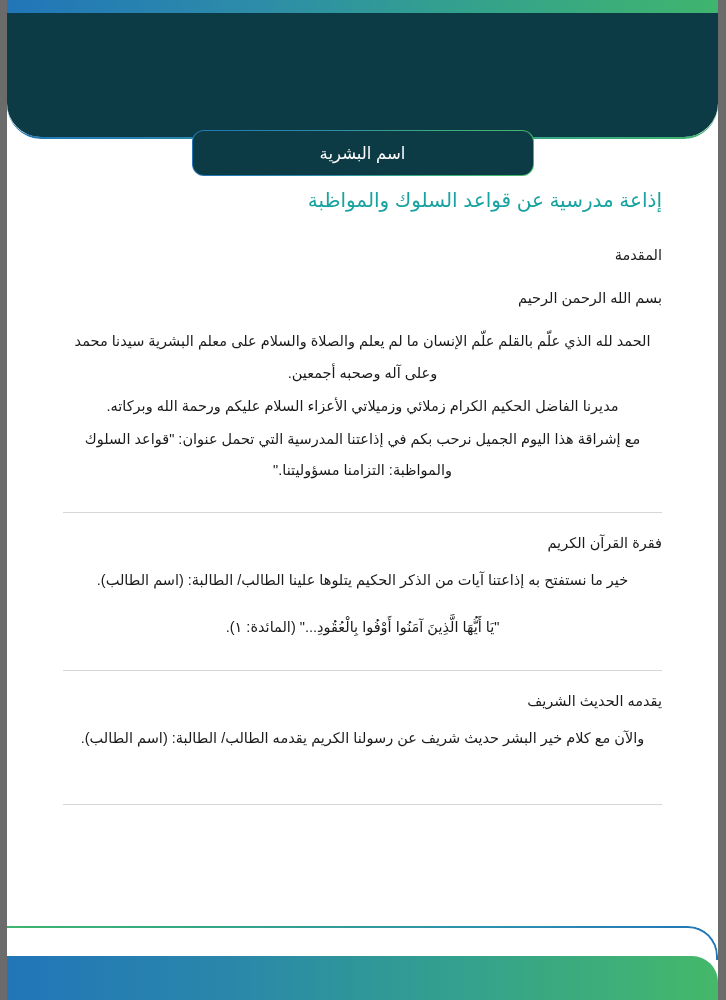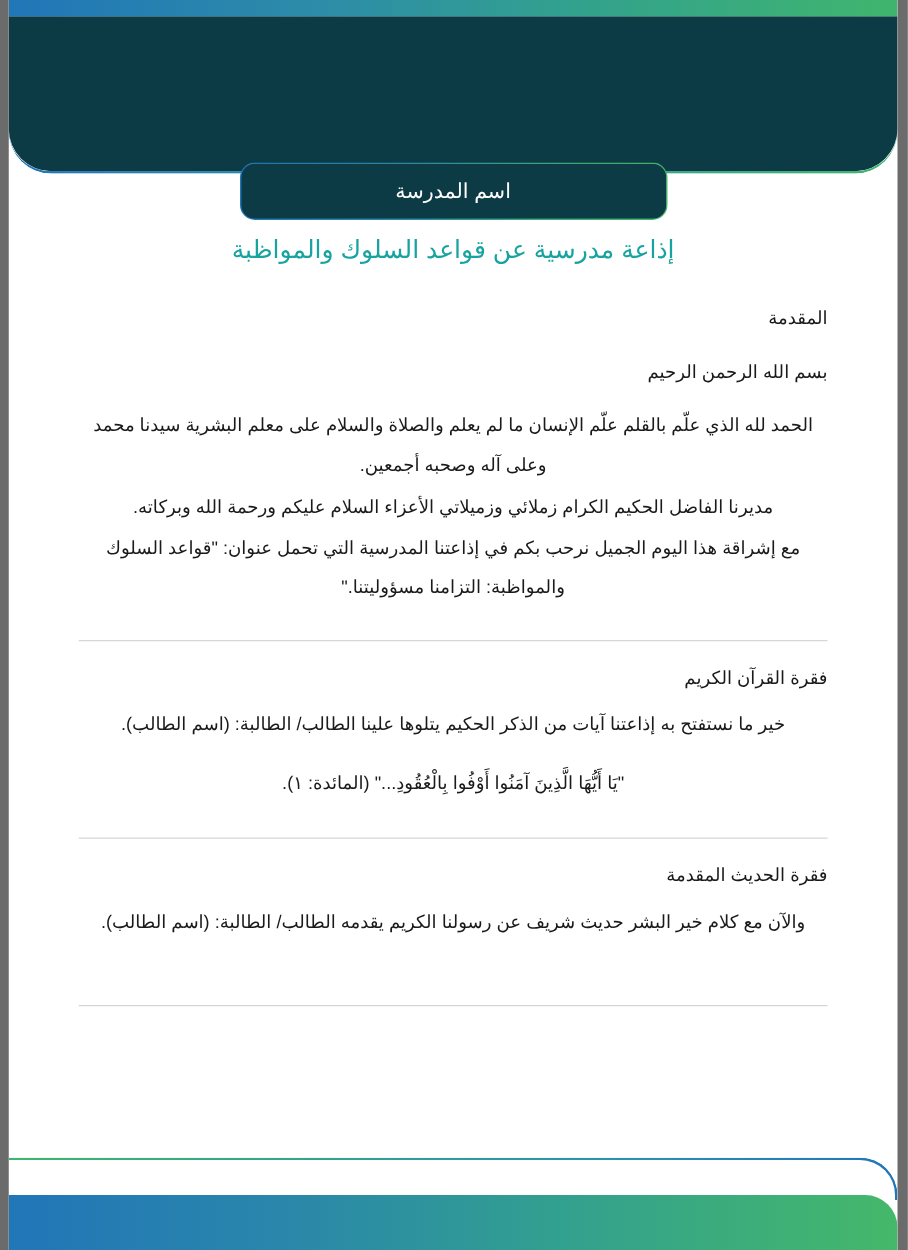--- a/index.html
+++ b/index.html
@@ -148,21 +148,21 @@
   .doc-body {
     position: absolute;
     top: 186px;
     left: 0; right: 0;
     bottom: 0;
     padding: 0 56px;
     z-index: 3;
   }
 
   .doc-title {
-    text-align: center;
+    text-align: right;
     color: #17a3a0;
     font-size: 20px;
     font-weight: 400;
     margin-bottom: 26px;
     line-height: 1.4;
   }
 
   .center-line {
     color: #1a1a1a;
     font-size: 14.5px;
@@ -303,21 +303,21 @@
           <div class="logo-words">
             <div class="logo-ar">وزارة التـعـــليم</div>
             <div class="logo-en">Ministry of Education</div>
           </div>
         </div>
       </div>
 
     </div>
 
     <div class="school-pill">
-      <span>اسم المدرسة</span>
+      <span>اسم البشرية</span>
     </div>
 
     <div class="doc-body">
 
       <h1 class="doc-title">إذاعة مدرسية عن قواعد السلوك والمواظبة</h1>
 
       <div class="center-line">المقدمة</div>
 
       <div class="center-line">بسم الله الرحمن الرحيم</div>
 
@@ -327,21 +327,21 @@
 
       <hr class="divider">
 
       <div class="section-head">فقرة القرآن الكريم</div>
       <p class="para">خير ما نستفتح به إذاعتنا آيات من الذكر الحكيم يتلوها علينا الطالب/ الطالبة: (اسم الطالب).</p>
       <div class="spacer-sm"></div>
       <p class="verse">"يَا أَيُّهَا الَّذِينَ آمَنُوا أَوْفُوا بِالْعُقُودِ..." (المائدة: ١).</p>
 
       <hr class="divider">
 
-      <div class="section-head">فقرة الحديث المقدمة</div>
+      <div class="section-head">يقدمه الحديث الشريف</div>
       <p class="para">والآن مع كلام خير البشر حديث شريف عن رسولنا الكريم يقدمه الطالب/ الطالبة: (اسم الطالب).</p>
       <div class="spacer-md"></div>
 
       <hr class="divider">
 
     </div>
 
     <div class="footer-wrap">
       <div class="footer-curve"></div>
       <div class="footer-bar"></div>

